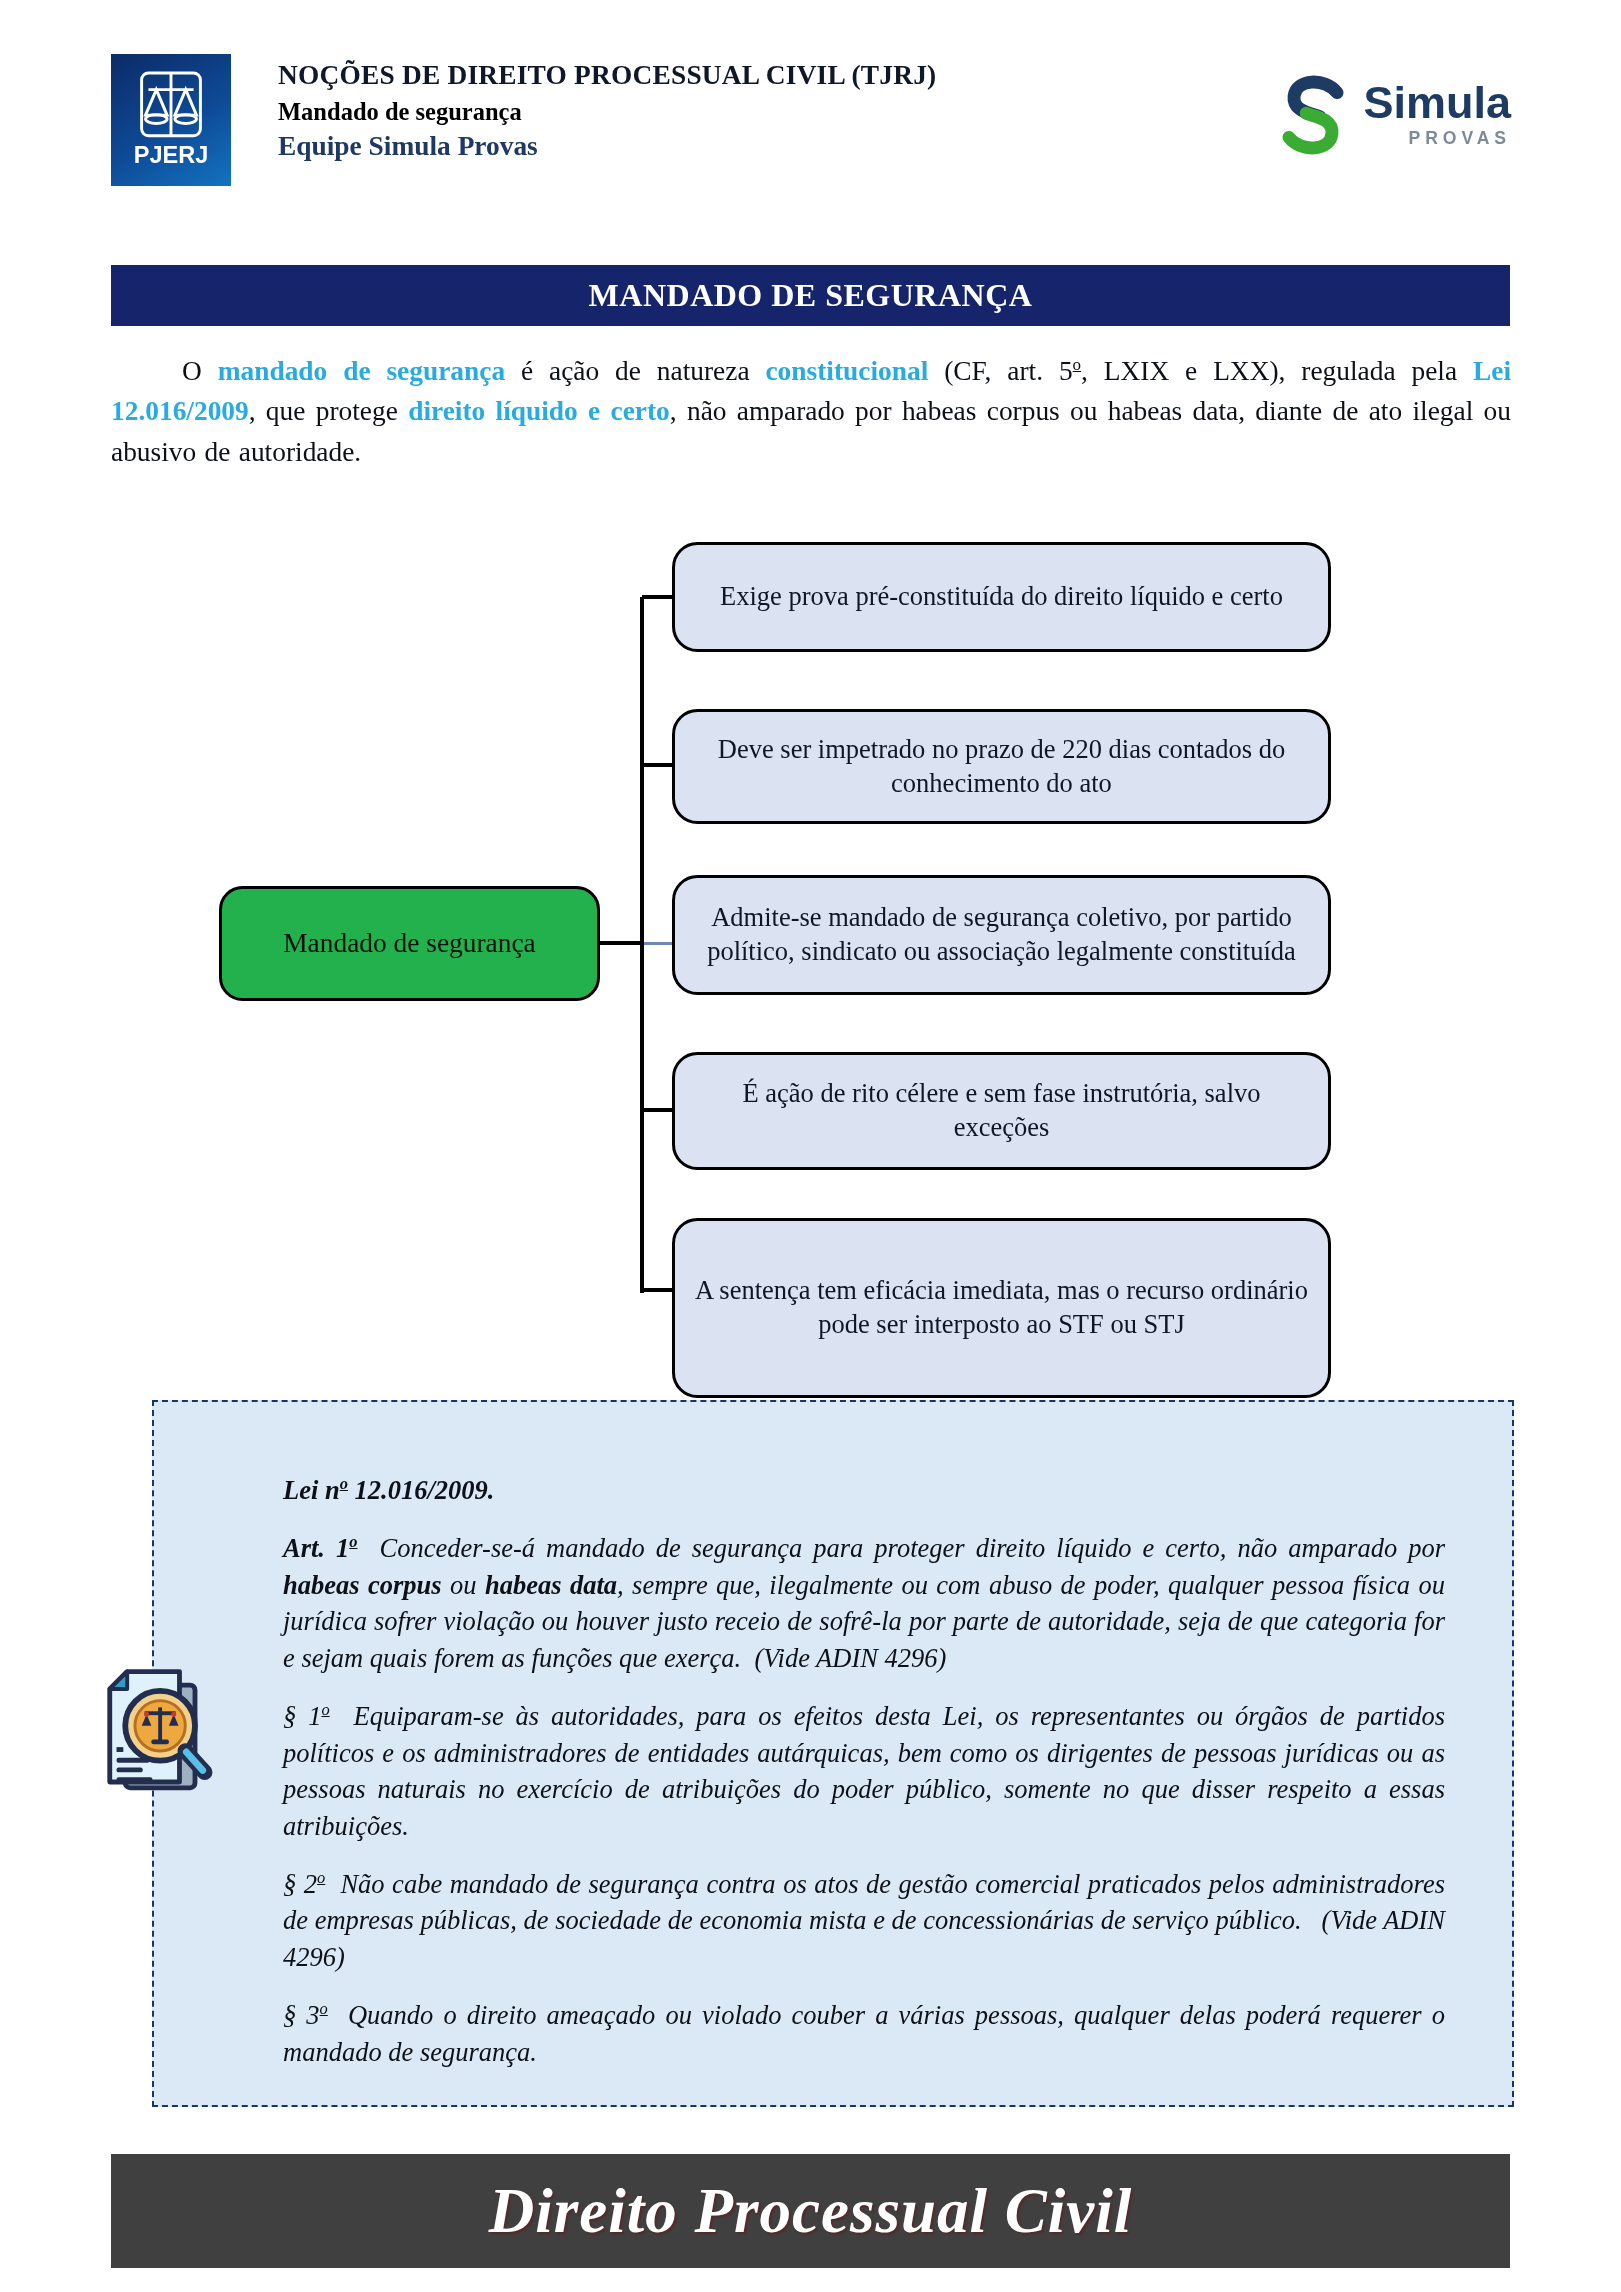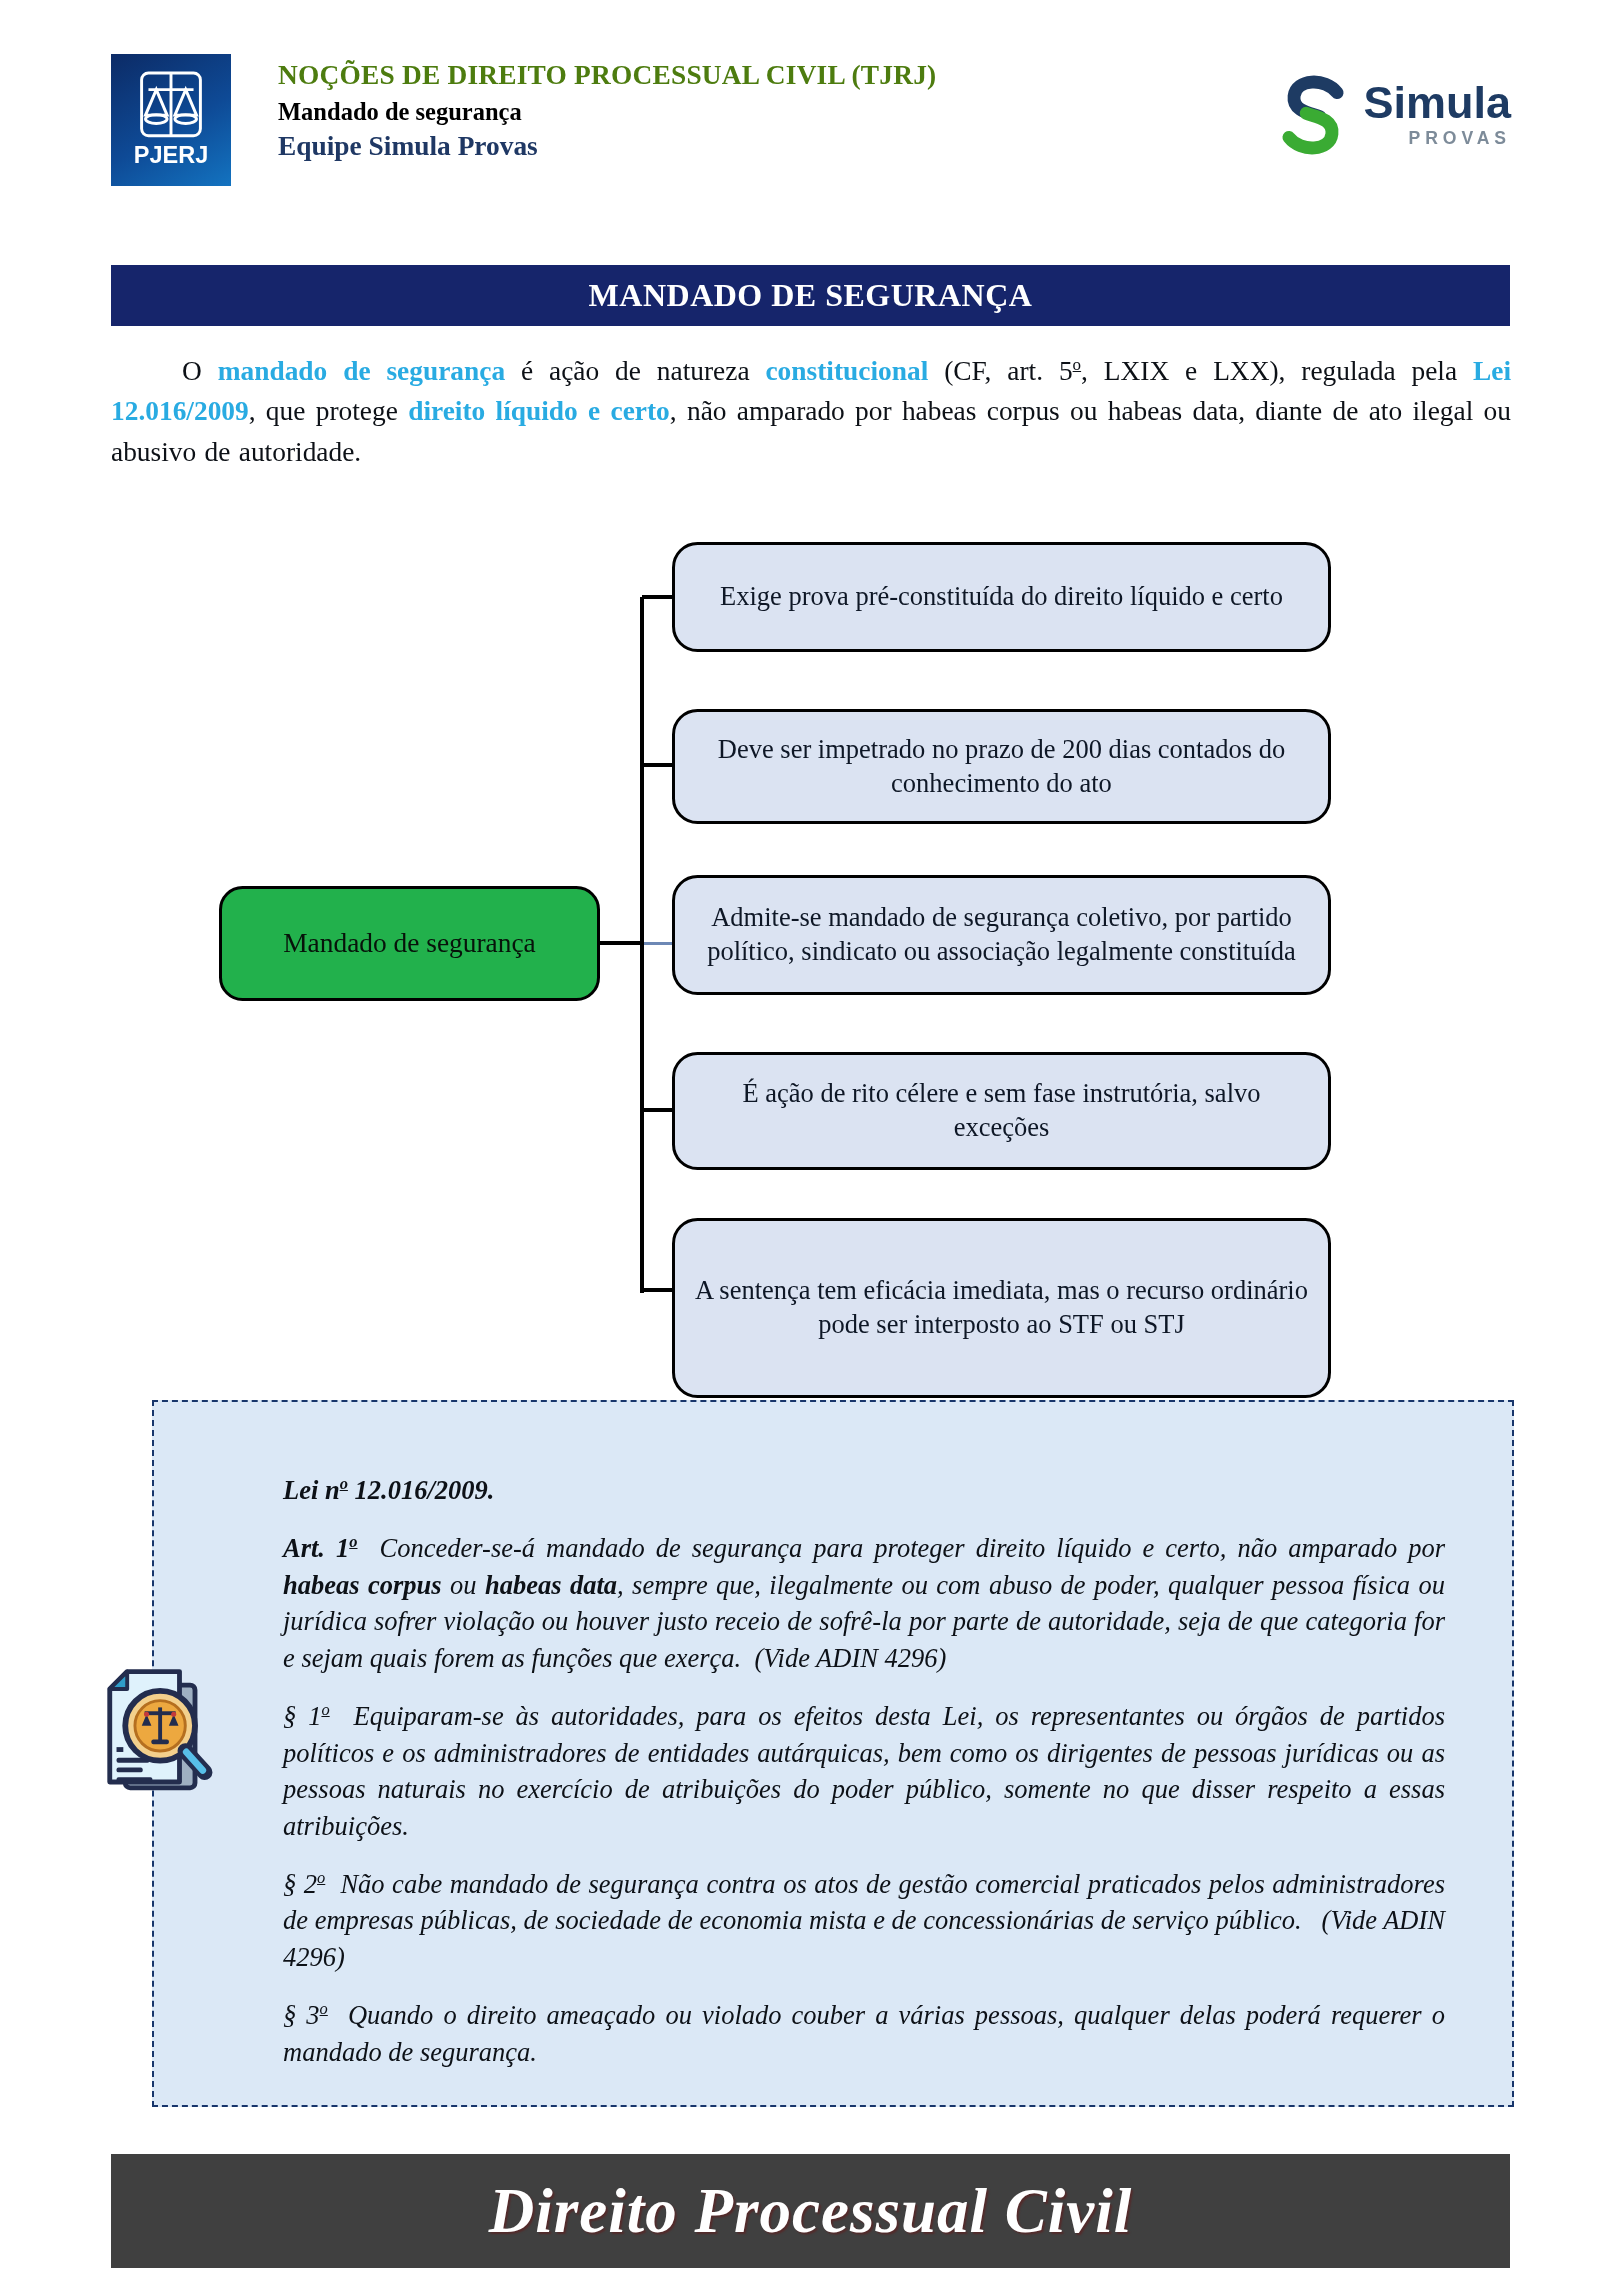--- a/index.html
+++ b/index.html
@@ -4,21 +4,21 @@
 <style>
   * { margin:0; padding:0; box-sizing:border-box; }
   body { background:#ffffff; font-family:"Liberation Serif", serif; }
   .page { position:relative; width:1621px; height:2293px; background:#ffffff; overflow:hidden; }
 
   
   .hdr { position:absolute; top:54px; left:111px; width:1400px; display:flex; align-items:flex-start; }
   .pjerj { width:120px; height:132px; background:linear-gradient(150deg,#0c2b66 0%,#0e4a96 55%,#1373c0 100%);
            display:flex; align-items:center; justify-content:center; flex:0 0 auto; }
   .hdr-text { margin-left:47px; padding-top:5.9px; }
-  .course { font-size:27.4px; font-weight:bold; color:#4d7c0f; letter-spacing:0.2px; }
+  .course { font-size:27.4px; font-weight:bold; color:#0f172a; letter-spacing:0.2px; }
   .lesson { font-size:24.5px; font-weight:bold; color:#000; margin-top:6.9px; }
   .team   { font-size:27.4px; font-weight:bold; color:#1f3864; margin-top:4.9px; }
   .brand  { margin-left:auto; display:flex; align-items:center; padding-top:17.6px; }
   .brand-text { margin-left:7.8px; }
   .brand-name { font-family:"Liberation Sans", sans-serif; font-weight:bold; font-size:45px; color:#1e3b63; line-height:1; }
   .brand-sub  { font-family:"Liberation Sans", sans-serif; font-weight:bold; font-size:17.6px; letter-spacing:4.9px;
                 color:#7d8b99; text-align:right; margin-top:2.9px; }
 
   
   .banner { position:absolute; top:265px; left:111px; width:1399px; height:61px; background:#16256b;
@@ -112,21 +112,21 @@
     <div class="spine"></div>
     <div class="stub st1"></div>
     <div class="stub st2"></div>
     <div class="stub-mid"></div>
     <div class="stub st4"></div>
     <div class="stub st5"></div>
     <div class="root-link"></div>
 
     <div class="root-node">Mandado de segurança</div>
     <div class="branch b1">Exige prova pré-constituída do direito líquido e certo</div>
-    <div class="branch b2">Deve ser impetrado no prazo de 200 dias contados do conhecimento do ato</div>
+    <div class="branch b2">Deve ser impetrado no prazo de 220 dias contados do conhecimento do ato</div>
     <div class="branch b3">Admite-se mandado de segurança coletivo, por partido político, sindicato ou associação legalmente constituída</div>
     <div class="branch b4">É ação de rito célere e sem fase instrutória, salvo exceções</div>
     <div class="branch b5">A sentença tem eficácia imediata, mas o recurso ordinário pode ser interposto ao STF ou STJ</div>
   </div>
 
   <div class="lawbox">
     <p class="law-title"><span>Lei n</span><sup style="text-decoration: underline;">o</sup><span> 12.016/2009.</span></p>
     <p class="law-p"><span style="font-weight: bold;">Art. 1</span><sup style="font-weight: bold; text-decoration: underline;">o</sup><span>&nbsp; Conceder-se-á mandado de segurança para proteger direito líquido e certo, não amparado por </span><span style="font-weight: bold;">habeas corpus</span><span> ou </span><span style="font-weight: bold;">habeas data</span><span>, sempre que, ilegalmente ou com abuso de poder, qualquer pessoa física ou jurídica sofrer violação ou houver justo receio de sofrê-la por parte de autoridade, seja de que categoria for e sejam quais forem as funções que exerça. &nbsp;(Vide ADIN 4296)</span></p>
     <p class="law-p"><span>§ 1</span><sup style="text-decoration: underline;">o</sup><span>&nbsp; Equiparam-se às autoridades, para os efeitos desta Lei, os representantes ou órgãos de partidos políticos e os administradores de entidades autárquicas, bem como os dirigentes de pessoas jurídicas ou as pessoas naturais no exercício de atribuições do poder público, somente no que disser respeito a essas atribuições.</span></p>
     <p class="law-p"><span>§ 2</span><sup style="text-decoration: underline;">o</sup><span>&nbsp; Não cabe mandado de segurança contra os atos de gestão comercial praticados pelos administradores de empresas públicas, de sociedade de economia mista e de concessionárias de serviço público. &nbsp;&nbsp;(Vide ADIN 4296)</span></p>

